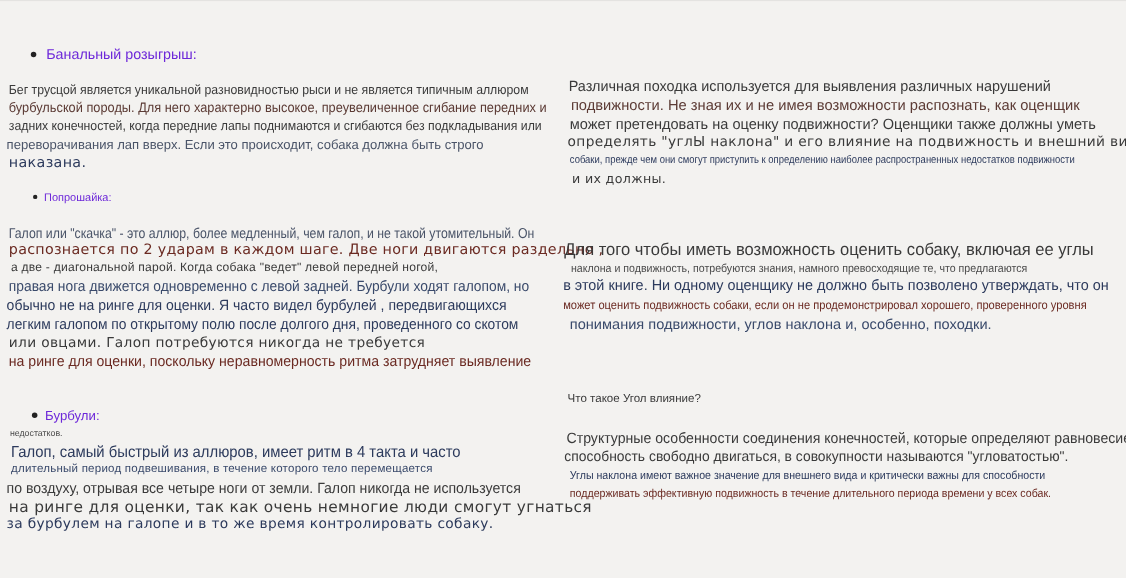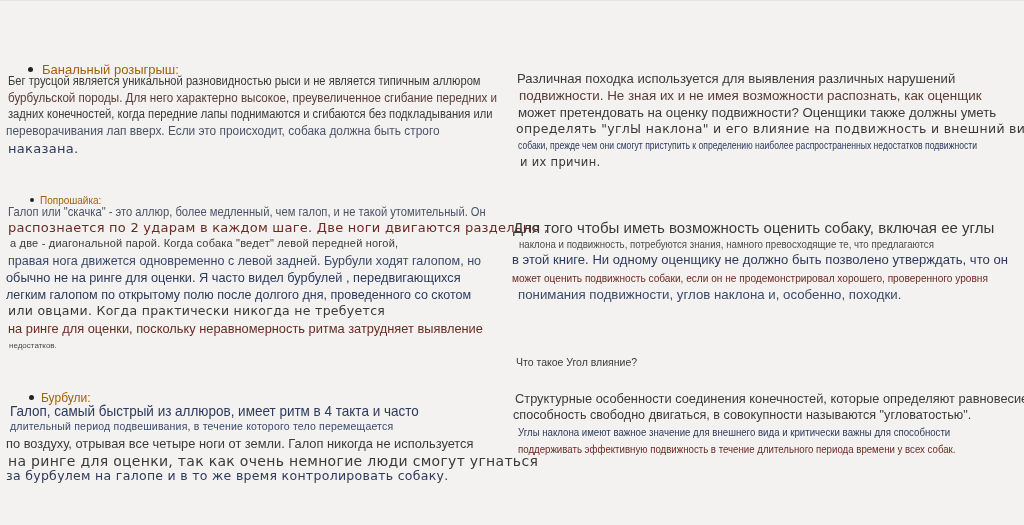--- a/index.html
+++ b/index.html
@@ -23,39 +23,38 @@
     .ln {
       position: absolute;
       white-space: nowrap;
       line-height: 1;
       margin: 0;
     }
     .bullet {
       position: absolute;
       white-space: nowrap;
       line-height: 1;
-      color: #a16207;
-      margin-top: 20px;
+      color: #6d28d9;
     }
     .bullet .dot {
       display: inline-block;
       width: 5px; height: 5px;
       border-radius: 50%;
       background: #222;
       vertical-align: middle;
       margin-right: 9px;
       position: relative;
       top: -1px;
     }
     
     .arial13 { font-family: "Liberation Sans", sans-serif; font-size: 13px; }
     .arial12 { font-family: "Liberation Sans", sans-serif; font-size: 12px; }
     .wide13 { font-family: "DejaVu Sans", sans-serif; font-size: 12px; letter-spacing: 0.3px; }
     .wide11 { font-family: Liberation Sans, sans-serif; font-size: 11px; letter-spacing: 0.2px; }
-    .tiny8 { font-family: "Liberation Sans", sans-serif; font-size: 8px; }
+    .tiny8 { font-family: "Liberation Sans", sans-serif; font-size: 8px; margin-top: 48px; }
     .small10 { font-family: "Liberation Sans", sans-serif; font-size: 10px; }
 
     .c-gray { color: #4b4b4b; }
     .c-dkgray { color: #3a3a3a; }
     .c-brown { color: #5c3b35; }
     .c-maroon { color: #6b2a22; }
     .c-blue { color: #3a4a6b; }
     .c-navy { color: #2c3a5c; }
     .c-slate { color: #4a5468; }
   </style>
@@ -79,21 +78,21 @@
   <div class="bullet small10" style="left:30px; top:176px;">
     <span class="dot" style="width:4px;height:4px;margin-right:6px;"></span><span>Попрошайка:</span>
   </div>
 
   <p class="ln c-slate" style="left:8px; top:205px; font-size:13px; transform:scaleX(0.86); transform-origin:left top;">Галоп или "скачка" - это аллюр, более медленный, чем галоп, и не такой утомительный. Он</p>
   <p class="ln wide13 c-maroon" style="left:8px; top:221px; font-size:13px; letter-spacing:0.25px;">распознается по 2 ударам в каждом шаге. Две ноги двигаются раздельно ,</p>
   <p class="ln wide11 c-dkgray" style="left:10px; top:238px; font-size:11px;">а две - диагональной парой. Когда собака "ведет" левой передней ногой,</p>
   <p class="ln c-blue" style="left:8px; top:254px; font-size:13.5px; transform:scaleX(0.93); transform-origin:left top;">правая нога движется одновременно с левой задней. Бурбули ходят галопом, но</p>
   <p class="ln c-navy" style="left:6px; top:271px; font-size:13.5px; transform:scaleX(0.945); transform-origin:left top;">обычно не на ринге для оценки. Я часто видел бурбулей , передвигающихся</p>
   <p class="ln c-navy" style="left:6px; top:288px; font-size:13.5px; transform:scaleX(0.93); transform-origin:left top;">легким галопом по открытому полю после долгого дня, проведенного со скотом</p>
-  <p class="ln wide13 c-dkgray" style="left:8px; top:305px; font-size:12.5px;">или овцами. Когда практически никогда не требуется</p>
+  <p class="ln wide13 c-dkgray" style="left:8px; top:305px; font-size:12.5px;">или овцами. Галоп потребуются никогда не требуется</p>
   <p class="ln c-maroon" style="left:8px; top:322px; font-size:13.5px; transform:scaleX(0.95); transform-origin:left top;">на ринге для оценки, поскольку неравномерность ритма затрудняет выявление</p>
   <p class="ln tiny8 c-gray" style="left:9px; top:342px;">недостатков.</p>
 
   <div class="bullet arial12" style="left:29px; top:372px;">
     <span class="dot" style="width:5px;height:5px;margin-right:7px;"></span><span>Бурбули:</span>
   </div>
 
   <p class="ln c-navy" style="left:10px; top:404px; font-size:14.5px; transform:scaleX(0.93); transform-origin:left top;">Галоп, самый быстрый из аллюров, имеет ритм в 4 такта и часто</p>
   <p class="ln wide11 c-blue" style="left:10px; top:421px; font-size:10.5px;">длительный период подвешивания, в течение которого тело перемещается</p>
   <p class="ln c-dkgray" style="left:6px; top:437px; font-size:13.5px; transform:scaleX(0.95); transform-origin:left top;">по воздуху, отрывая все четыре ноги от земли. Галоп никогда не используется</p>
@@ -101,21 +100,21 @@
   <p class="ln wide13 c-navy" style="left:6px; top:470px; font-size:12.5px;">за бурбулем на галопе и в то же время контролировать собаку.</p>
 </div>
 
 <div>
 
   <p class="ln c-dkgray" style="left:517px; top:72px; font-size:13.5px; transform:scaleX(0.97); transform-origin:left top;">Различная походка используется для выявления различных нарушений</p>
   <p class="ln c-brown" style="left:519px; top:89px; font-size:13.5px; transform:scaleX(0.99); transform-origin:left top;">подвижности. Не зная их и не имея возможности распознать, как оценщик</p>
   <p class="ln c-dkgray" style="left:518px; top:106px; font-size:13.5px; transform:scaleX(0.98); transform-origin:left top;">может претендовать на оценку подвижности? Оценщики также должны уметь</p>
   <p class="ln wide13 c-dkgray" style="left:516px; top:123px; font-size:12.5px;">определять "углЫ наклона" и его влияние на подвижность и внешний вид</p>
   <p class="ln c-navy" style="left:518px; top:141px; font-size:10px; transform:scaleX(0.86); transform-origin:left top;">собаки, прежде чем они смогут приступить к определению наиболее распространенных недостатков подвижности</p>
-  <p class="ln wide13 c-dkgray" style="left:520px; top:157px; font-size:11.5px;">и их причин.</p>
+  <p class="ln wide13 c-dkgray" style="left:520px; top:157px; font-size:11.5px;">и их должны.</p>
 
   <p class="ln c-dkgray" style="left:513px; top:220px; font-size:15.5px; transform:scaleX(0.97); transform-origin:left top;">Для того чтобы иметь возможность оценить собаку, включая ее углы</p>
   <p class="ln c-gray" style="left:519px; top:239px; font-size:10.5px; transform:scaleX(0.92); transform-origin:left top;">наклона и подвижность, потребуются знания, намного превосходящие те, что предлагаются</p>
   <p class="ln c-navy" style="left:512px; top:253px; font-size:13.5px; transform:scaleX(0.97); transform-origin:left top;">в этой книге. Ни одному оценщику не должно быть позволено утверждать, что он</p>
   <p class="ln c-maroon" style="left:512px; top:273px; font-size:11px; transform:scaleX(0.92); transform-origin:left top;">может оценить подвижность собаки, если он не продемонстрировал хорошего, проверенного уровня</p>
   <p class="ln c-blue" style="left:518px; top:288px; font-size:13px; transform:scaleX(1.02); transform-origin:left top;">понимания подвижности, углов наклона и, особенно, походки.</p>
 
   <p class="ln c-dkgray" style="left:516px; top:357px; font-size:10.5px;">Что такое Угол влияние?</p>
 
   <p class="ln c-dkgray" style="left:515px; top:392px; font-size:13.5px; transform:scaleX(0.95); transform-origin:left top;">Структурные особенности соединения конечностей, которые определяют равновесие и</p>

